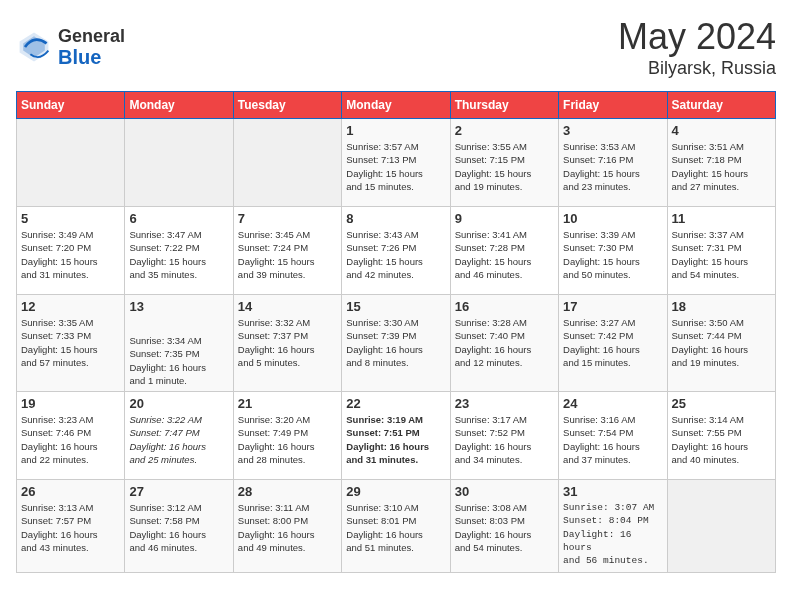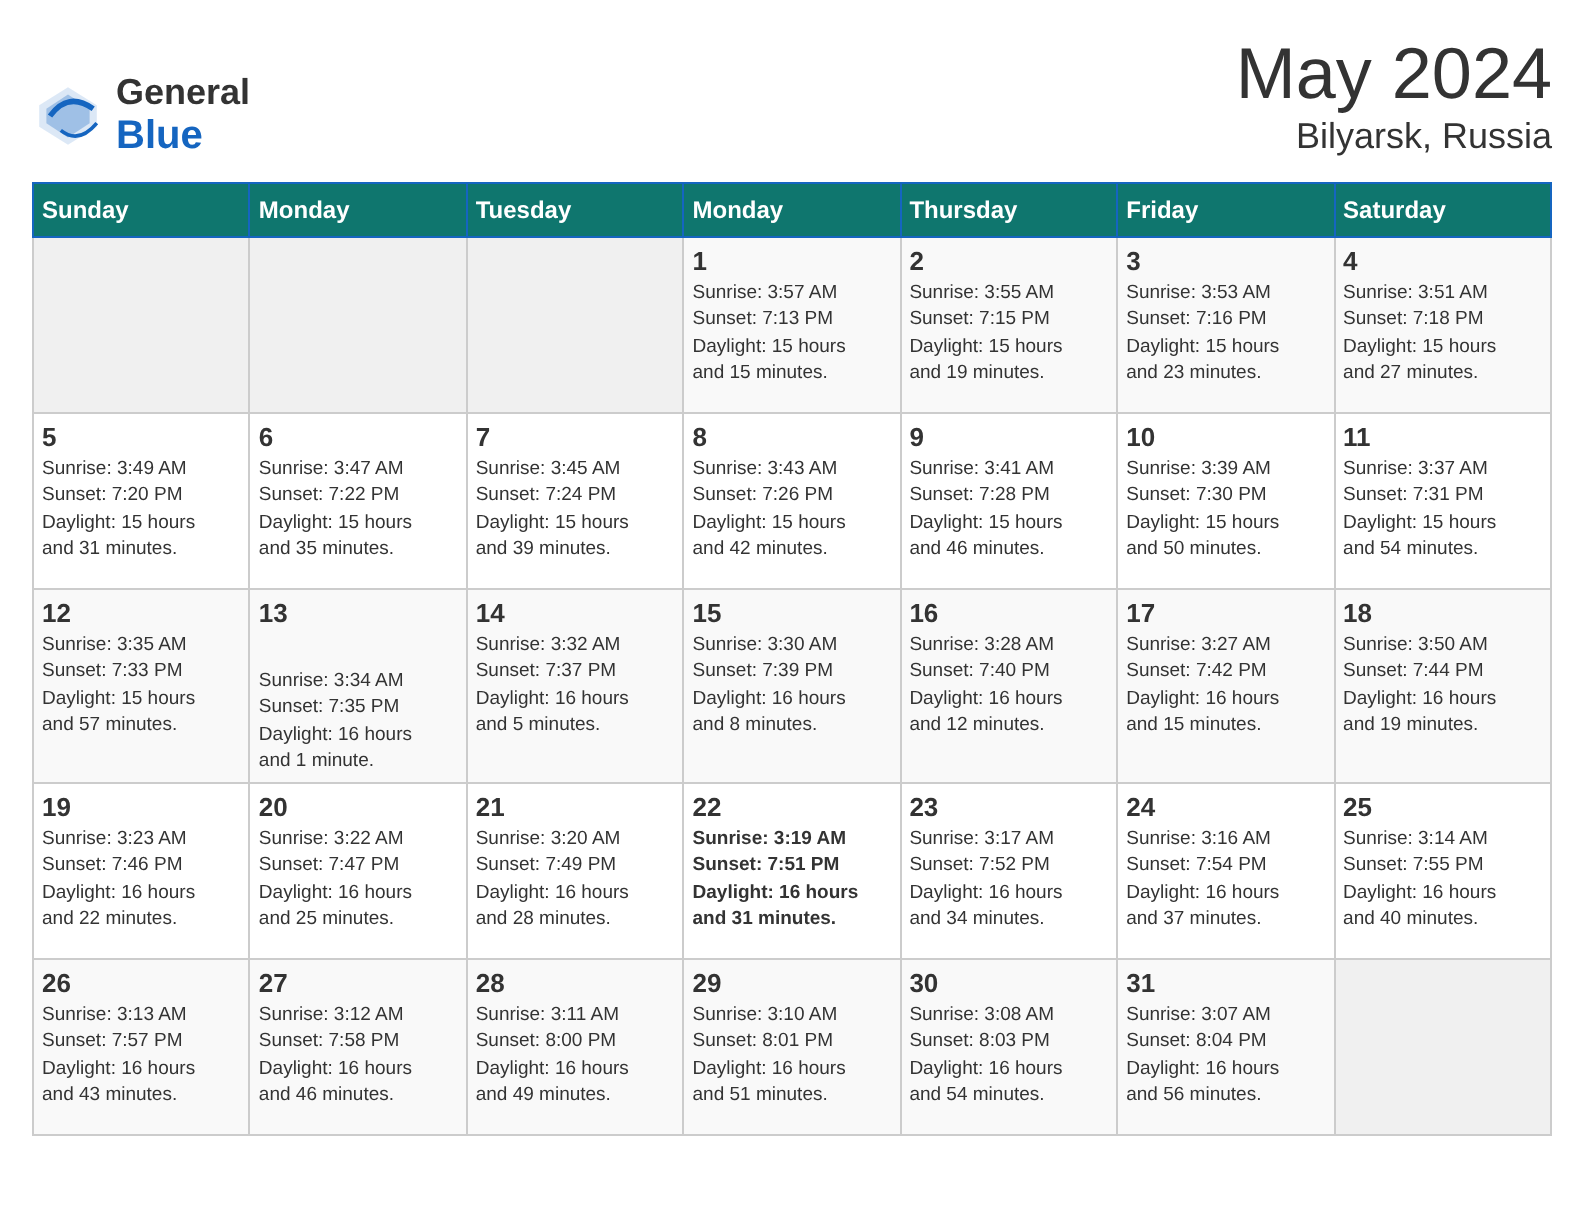--- a/index.html
+++ b/index.html
@@ -6,21 +6,21 @@
     body {
       font-family: Arial, sans-serif;
       background: #fff;
       width: 792px;
       min-height: 612px;
       padding: 16px;
     }
     .header {
       display: flex;
       justify-content: space-between;
-      align-items: flex-end;
+      align-items: center;
       margin-bottom: 12px;
     }
     .logo {
       display: flex;
       align-items: center;
       gap: 6px;
     }
     .logo-text {
       display: flex;
       flex-direction: column;
@@ -41,21 +41,21 @@
     .cal-subtitle {
       font-size: 18px;
       color: #333;
     }
     table {
       width: 100%;
       border-collapse: collapse;
       table-layout: fixed;
     }
     thead tr th {
-      background: #0f766e;
+      background: #ef4444;
       color: #fff;
       font-size: 12px;
       font-weight: bold;
       padding: 6px 4px;
       text-align: left;
       border: 1px solid #1565c0;
     }
     tbody tr td {
       border: 1px solid #ccc;
       vertical-align: top;
@@ -256,21 +256,21 @@
       <tr>
         <td>
           <span class="day-num">19</span>
           <div class="day-info" style="white-space: pre-line;">Sunrise: 3:23 AM
 Sunset: 7:46 PM
 Daylight: 16 hours
 and 22 minutes.</div>
         </td>
         <td>
           <span class="day-num">20</span>
-          <div class="day-info" style="white-space: pre-line;">Sunrise: 3:22 AM
+          <div class="day-info" style="white-space: pre-line; font-style: italic;">Sunrise: 3:22 AM
 Sunset: 7:47 PM
 Daylight: 16 hours
 and 25 minutes.</div>
         </td>
         <td>
           <span class="day-num">21</span>
           <div class="day-info" style="white-space: pre-line;">Sunrise: 3:20 AM
 Sunset: 7:49 PM
 Daylight: 16 hours
 and 28 minutes.</div>
@@ -335,21 +335,21 @@
         </td>
         <td>
           <span class="day-num">30</span>
           <div class="day-info" style="white-space: pre-line;">Sunrise: 3:08 AM
 Sunset: 8:03 PM
 Daylight: 16 hours
 and 54 minutes.</div>
         </td>
         <td>
           <span class="day-num">31</span>
-          <div class="day-info" style="white-space: pre-line;">Sunrise: 3:07 AM
+          <div class="day-info" style="white-space: pre-line; font-family: Liberation Mono, monospace;">Sunrise: 3:07 AM
 Sunset: 8:04 PM
 Daylight: 16 hours
 and 56 minutes.</div>
         </td>
         <td class="empty"></td>
       </tr>
     </tbody>
 </table>
 
 </body></html>

